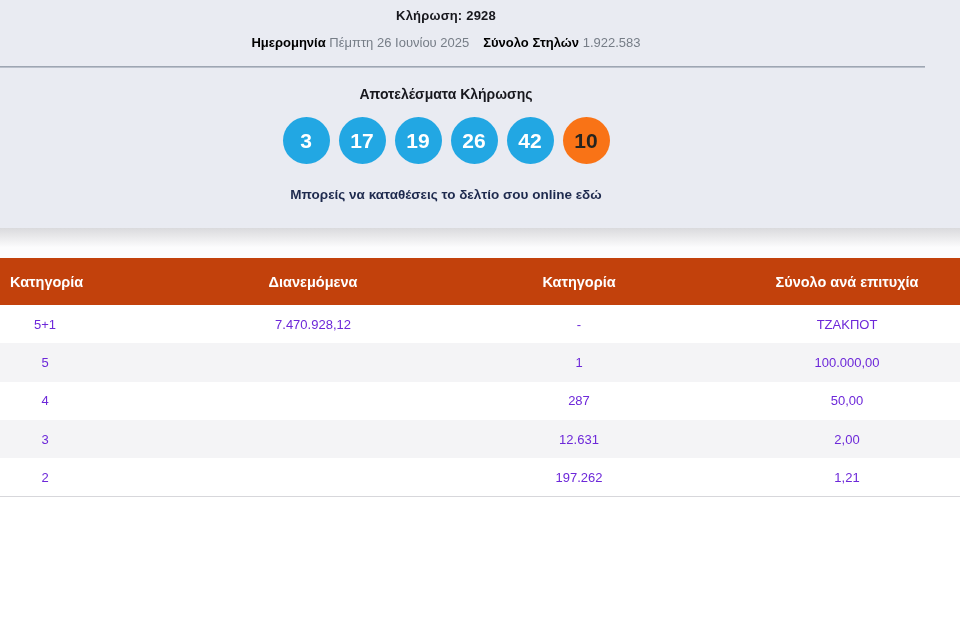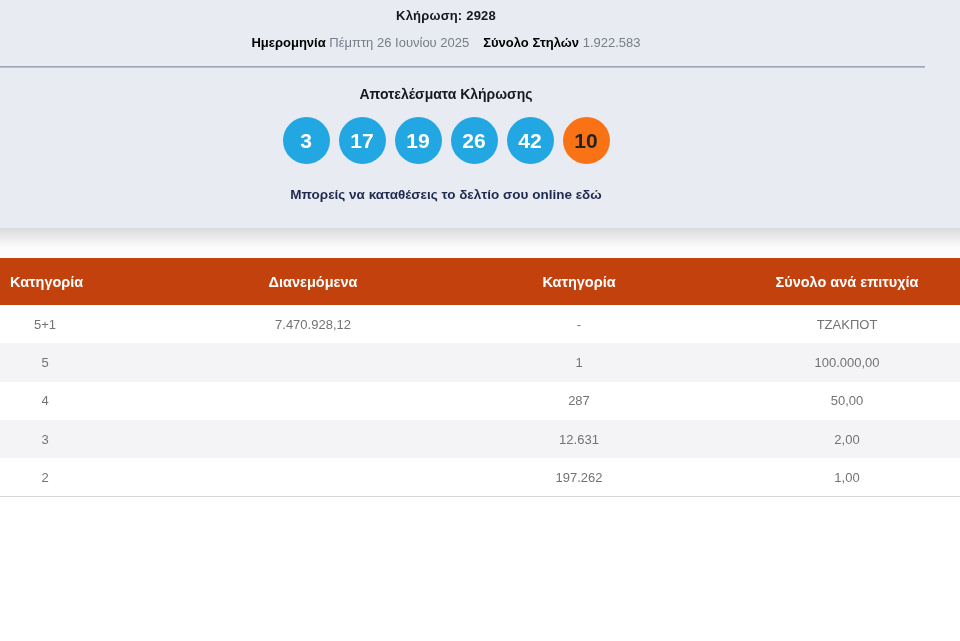--- a/index.html
+++ b/index.html
@@ -104,21 +104,21 @@
   }
   table.results th:nth-child(4),
   table.results td:nth-child(4) {
     padding-left: 112px;
   }
   table.results tbody td {
     height: 38.3px;
     padding: 0;
     text-align: center;
     font-size: 13px;
-    color: #737373;
+    color: #6d28d9;
   }
   table.results tbody tr:nth-child(odd)  { background: #ffffff; }
   table.results tbody tr:nth-child(even) { background: #f4f4f6; }
   table.results tbody tr:last-child td { border-bottom: 1px solid #d7d7db; }
 </style>
 </head>
 <body>
 
 <div class="top-section">
   <div class="centered draw-title">Κλήρωση: 2928</div>
@@ -182,16 +182,16 @@
       <tr>
         <td>3</td>
         <td></td>
         <td>12.631</td>
         <td>2,00</td>
       </tr>
       <tr>
         <td>2</td>
         <td></td>
         <td>197.262</td>
-        <td>1,00</td>
+        <td>1,21</td>
       </tr>
     </tbody>
 </table>
 
 </body></html>

